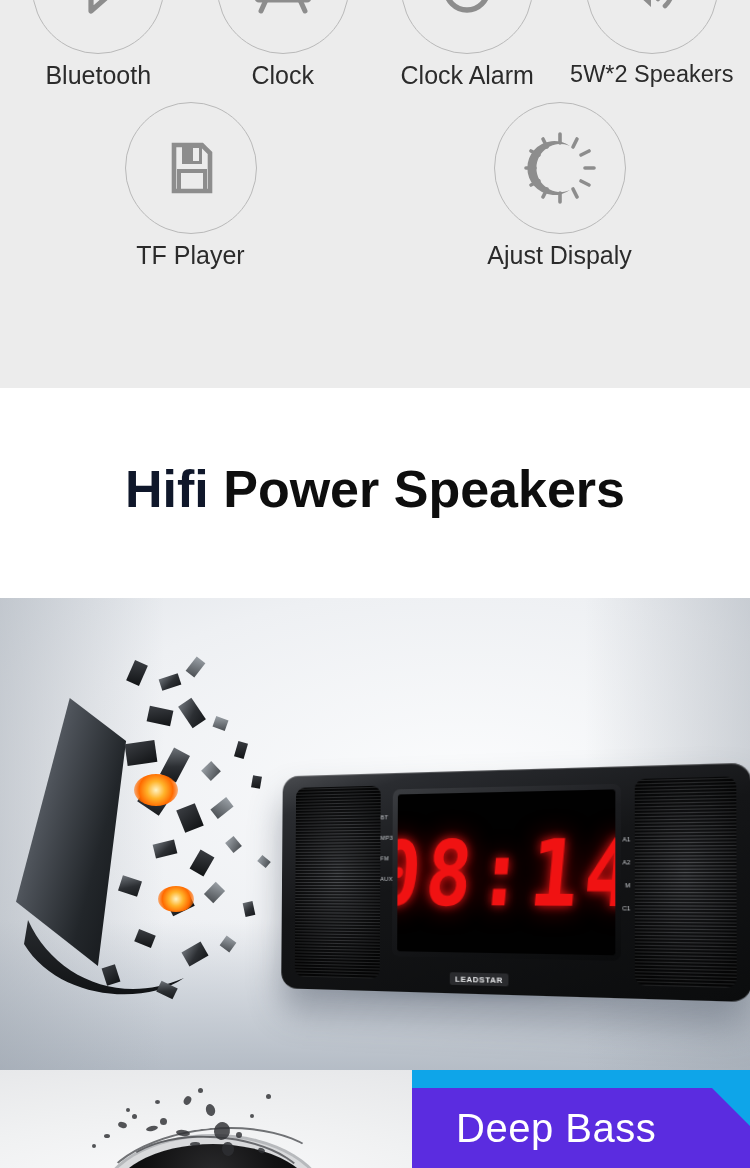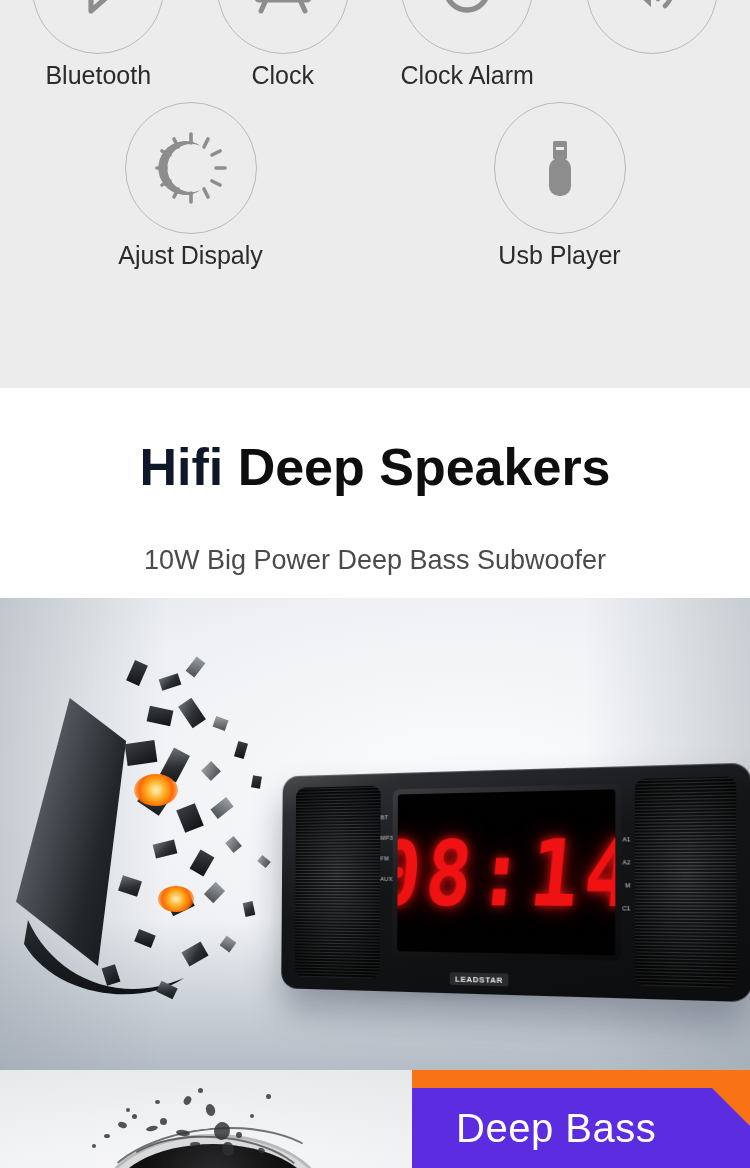--- a/index.html
+++ b/index.html
@@ -280,21 +280,21 @@
   .splash-arc {
     position: absolute;
     border: 2px solid #3a3c40;
     border-radius: 50%;
     border-color: #3a3c40 transparent transparent transparent;
     opacity: .7;
   }
   .bass-banner-wrap {
     position: relative;
     flex: 1;
-    background: #f97316;
+    background: #0ea5e9;
     overflow: hidden;
   }
   .bass-banner {
     position: absolute;
     left: 0;
     top: 18px;
     right: 0;
     bottom: 0;
     background: #5b2ce0;
     clip-path: polygon(0 0, calc(100% - 38px) 0, 100% 38px, 100% 100%, 0 100%);
@@ -352,26 +352,38 @@
     </div>
 
     <div class="feature-cell">
       <div class="icon-circle">
         <svg width="74" height="74" viewBox="0 0 74 74">
           <path d="M14 29 L24 29 L36 18 L36 56 L24 45 L14 45 Z" fill="#8d8d8d"></path>
           <path d="M43 26 A16 16 0 0 1 43 48" fill="none" stroke="#8d8d8d" stroke-width="4.6" stroke-linecap="round"></path>
           <path d="M50 19 A25 25 0 0 1 50 55" fill="none" stroke="#8d8d8d" stroke-width="4.6" stroke-linecap="round"></path>
         </svg>
       </div>
+      <div class="feature-label small">5W*2 Speakers</div>
     </div>
 
   </div>
 
   <div class="feature-row feature-row-2">
 
+    <div class="feature-cell">
+      <div class="icon-circle">
+        <svg width="74" height="74" viewBox="0 0 74 74">
+          <path d="M20 14 L48 14 L56 22 L56 60 L20 60 Z" fill="none" stroke="#8d8d8d" stroke-width="4.6"></path>
+          <rect x="28" y="14" width="20" height="19" fill="#8d8d8d"></rect>
+          <rect x="39" y="17" width="6" height="13" fill="#ececec"></rect>
+          <rect x="25" y="40" width="26" height="20" fill="none" stroke="#8d8d8d" stroke-width="4"></rect>
+        </svg>
+      </div>
+      <div class="feature-label">TF Player</div>
+    </div>
 
     <div class="feature-cell">
       <div class="icon-circle">
         <svg width="84" height="84" viewBox="0 0 84 84">
           <g stroke="#8d8d8d" stroke-width="3.6" stroke-linecap="round">
             <line x1="42" y1="8" x2="42" y2="17"></line>
             <line x1="59" y1="13" x2="55" y2="21"></line>
             <line x1="71" y1="25" x2="63" y2="29"></line>
             <line x1="76" y1="42" x2="67" y2="42"></line>
             <line x1="71" y1="59" x2="63" y2="55"></line>
@@ -382,40 +394,29 @@
             <line x1="8" y1="42" x2="17" y2="42"></line>
             <line x1="13" y1="25" x2="21" y2="29"></line>
             <line x1="25" y1="13" x2="29" y2="21"></line>
           </g>
           <path d="M52 20 A24 24 0 1 0 52 64 A27 27 0 1 1 52 20 Z" fill="#8d8d8d"></path>
         </svg>
       </div>
       <div class="feature-label">Ajust Dispaly</div>
     </div>
 
-    <div class="feature-cell">
-      <div class="icon-circle">
-        <svg width="74" height="74" viewBox="0 0 74 74">
-          <rect x="30" y="10" width="14" height="18" rx="1.5" fill="#8d8d8d"></rect>
-          <rect x="33" y="16" width="8" height="3" fill="#ececec"></rect>
-          <rect x="26" y="27" width="22" height="38" rx="10" fill="#8d8d8d"></rect>
-        </svg>
-      </div>
-      <div class="feature-label">Usb Player</div>
-    </div>
 
 
   </div>
 </section>
 
 <section class="headline-block">
   <h1 class="headline">
-    <span class="hifi">Hifi</span><span> Deep Speakers</span>
+    <span class="hifi">Hifi</span><span> Power Speakers</span>
   </h1>
-  <div class="subheadline">10W Big Power Deep Bass Subwoofer</div>
 </section>
 
 <section class="hero">
   <div class="hero-floor"></div>
   <div class="hero-vignette"></div>
 
   <div class="shatter">
     <div class="blade"></div>
     <div class="hook"></div>
 

